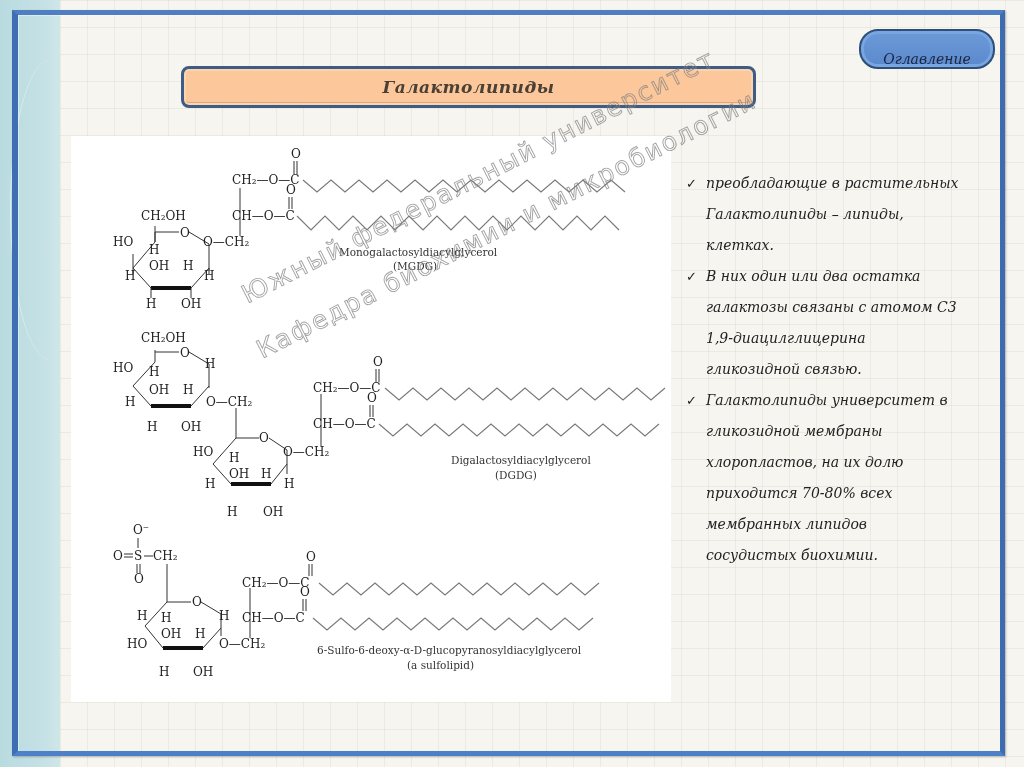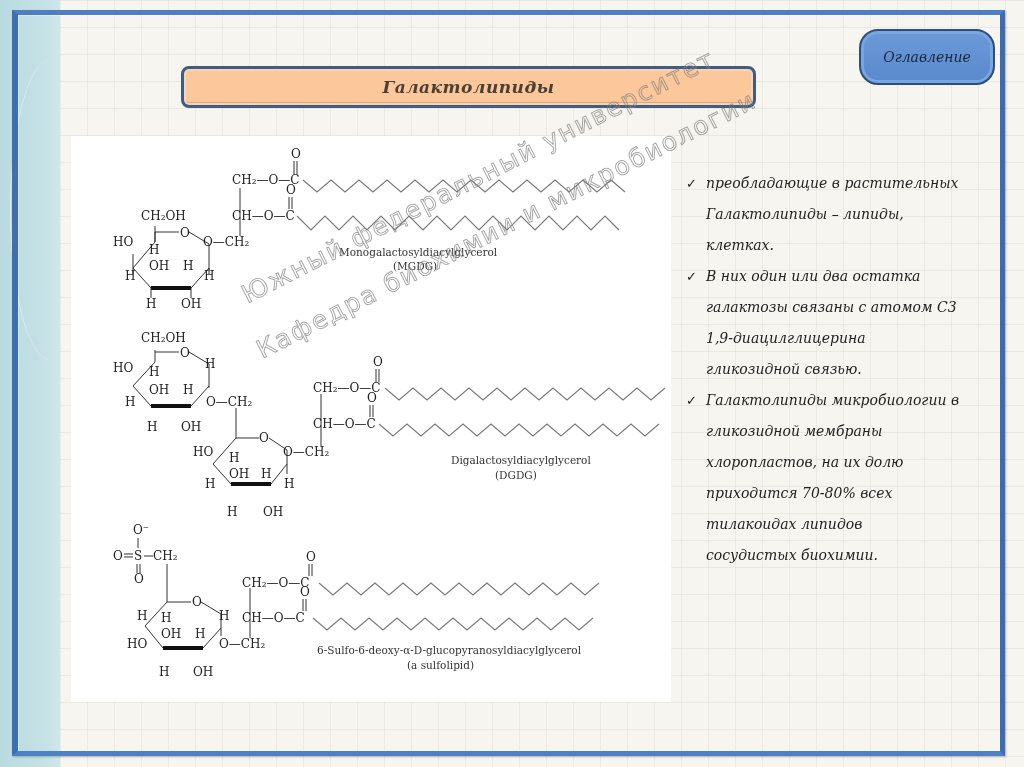--- a/index.html
+++ b/index.html
@@ -39,26 +39,26 @@
     border:3px solid #3e5c84; border-radius:8px;
     background:#fcc79b;
     box-shadow: inset 0 0 0 2px #f9d4b2, inset 0 -3px 0 #e0a77a;
     display:flex; align-items:center; justify-content:center;margin-top:38px;
   }
   .title-text {
     font-family:"DejaVu Serif", serif; font-style:italic; font-weight:bold;
     font-size:17px; color:#4a4036; letter-spacing:0.5px;
   }
   .toc-button {
-    position:absolute; left:859px; top:29px; width:136px; height:56px;
+    position:absolute; left:859px; top:29px; width:136px; height:40px;
     box-sizing:border-box;
     border:2px solid #2e4f7c; border-radius:19px;
     background:linear-gradient(#6c9ad8, #5a89cc);
     box-shadow: inset 0 0 0 3px #7aa6e0, inset 0 -3px 0 #4a75b5;
-    display:flex; align-items:center; justify-content:center;
+    display:flex; align-items:flex-end; justify-content:center;
     cursor:pointer;
   }
   .toc-text {
     font-family:"DejaVu Serif", serif; font-style:italic; font-size:14px; color:#1a2540;
   }
   .diagram-panel {
     position:absolute; left:71px; top:136px; width:600px; height:566px;
     background:#ffffff;
   }
   .diagram-panel svg { position:absolute; left:0; top:0; }
@@ -272,20 +272,20 @@
   </div>
   <div class="bullet">
     <span class="check">✓</span>
     <div>В них один или два остатка</div>
     <div>галактозы связаны с атомом С3</div>
     <div>1,9-диацилглицерина</div>
     <div>гликозидной связью.</div>
   </div>
   <div class="bullet">
     <span class="check">✓</span>
-    <div>Галактолипиды микробиологии в</div>
+    <div>Галактолипиды университет в</div>
     <div>гликозидной мембраны</div>
     <div>хлоропластов, на их долю</div>
     <div>приходится 70-80% всех</div>
-    <div>тилакоидах липидов</div>
+    <div>мембранных липидов</div>
     <div>сосудистых биохимии.</div>
   </div>
 </div>
 
 </body></html>

